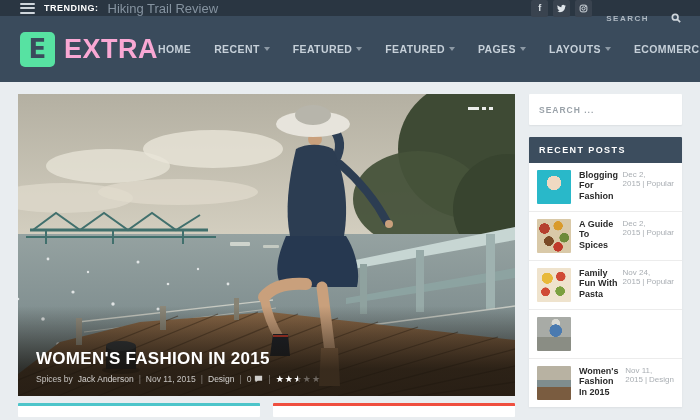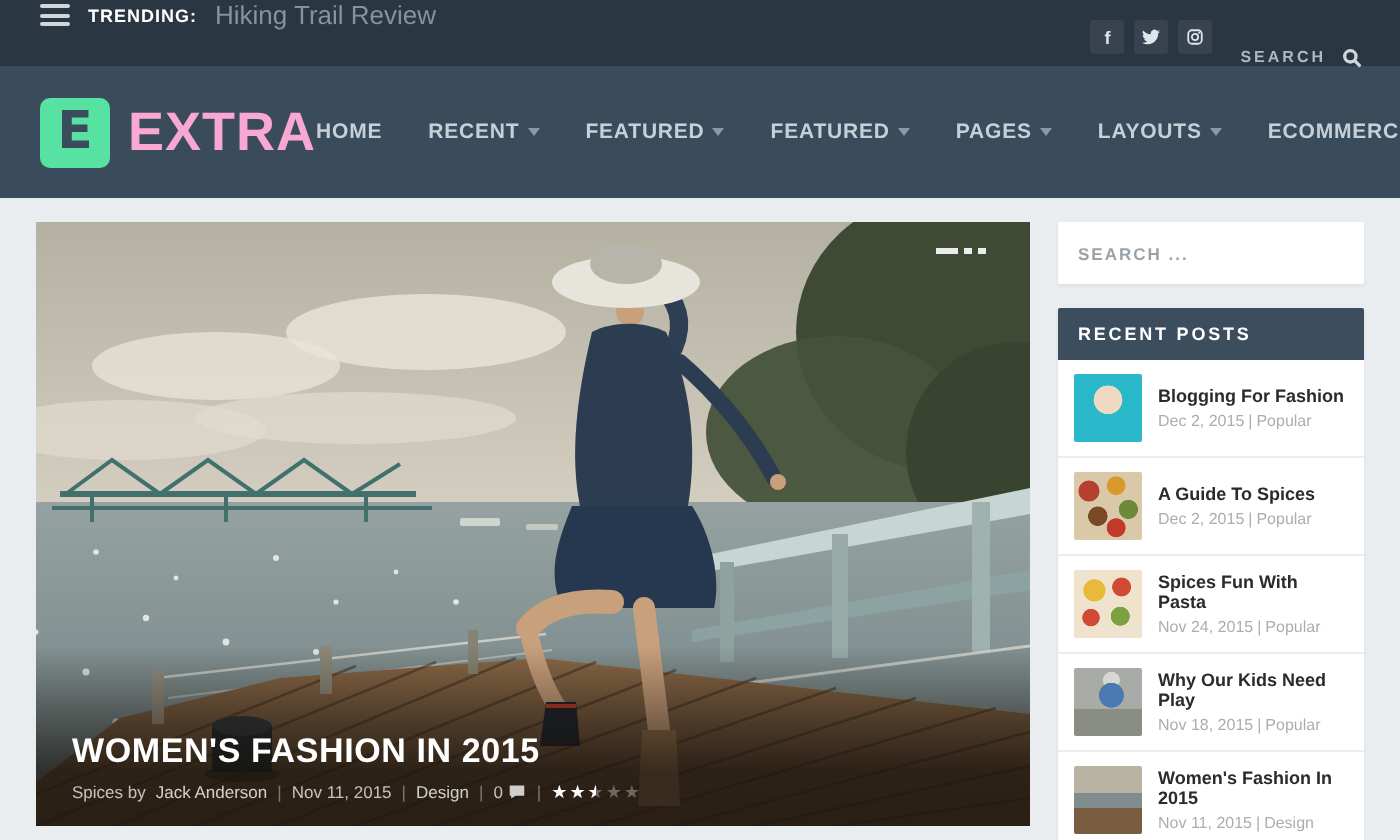--- a/index.html
+++ b/index.html
@@ -1,35 +1,35 @@
 <!DOCTYPE html>
 <html><head>
 <meta charset="utf-8">
 <style>
   * { margin:0; padding:0; box-sizing:border-box; }
   html,body { width:700px; height:420px; overflow:hidden; }
   body { font-family:"Liberation Sans", sans-serif; background:#e9edf0; }
 
   
-  .topbar { height:33px; background:#2a3642; display:flex; align-items:flex-start;
+  .topbar { height:16px; background:#2a3642; display:flex; align-items:center;
             justify-content:space-between; padding:0 10px 0 20px; }
   .topbar-left { display:flex; align-items:center; gap:9px; }
   .hamburger { width:15px; height:11px; display:flex; flex-direction:column;
                justify-content:space-between; cursor:pointer; }
   .hamburger i { display:block; height:2px; background:#cfd6dc; border-radius:1px; }
   .trending-label { color:#ffffff; font-size:9px; font-weight:bold; letter-spacing:.5px; }
   .trending-text { color:#8593a0; font-size:13px; text-decoration:none; }
   .topbar-right { display:flex; align-items:center; gap:5px; }
   .social-btn { width:17px; height:17px; background:#39playi4653; border-radius:2px; }
   .social-btn, .tb-box { background:#39434f; }
   .social-btn { width:17px; height:17px; border-radius:2px; display:flex;
                 align-items:center; justify-content:center; color:#dfe5ea;
                 font-size:9px; font-weight:bold; cursor:pointer; }
   .social-btn svg { width:9px; height:9px; fill:#dfe5ea; }
-  .tb-search { display:flex; align-items:center; gap:8px; padding:0 9px; height:17px;
+  .tb-search { display:flex; align-items:center; gap:22px; padding:0 9px; height:17px;
                border-radius:2px; cursor:text;margin-top:20px; }
   .tb-search span { color:#aeb8c1; font-size:8px; font-weight:bold; letter-spacing:1.5px; }
   .tb-search svg, .tb-cart svg { width:10px; height:10px; stroke:#cfd6dc; fill:none;
                stroke-width:2; }
   .tb-cart { display:flex; align-items:center; gap:6px; padding:0 10px; height:17px;
              border-radius:2px; background:#39434f; cursor:pointer; margin-left:4px; }
   .tb-cart span { color:#dfe5ea; font-size:8px; font-weight:bold; letter-spacing:.8px; }
 
   
   .header { height:66px; background:#3a4b5c; display:flex; align-items:center;
@@ -85,21 +85,21 @@
                border-radius:1px; box-shadow:0 1px 2px rgba(0,0,0,.06); }
   .sb-search::placeholder { color:#9aa2a9; }
   .widget { margin-top:12px; box-shadow:0 1px 2px rgba(0,0,0,.06); }
   .widget-title { background:#3c4d5e; color:#ffffff; font-size:9px; font-weight:bold;
                   letter-spacing:1.4px; padding:8px 10px; border-radius:1px 1px 0 0; }
   .rp-list { list-style:none; background:#ffffff; }
   .rp-item { display:flex; gap:8px; padding:7px 8px; border-bottom:1px solid #ececec;
              cursor:pointer; }
   .rp-item:last-child { border-bottom:none; }
   .thumb { width:34px; height:34px; flex:0 0 34px; border-radius:1px; }
-  .rp-text { display:flex; flex-direction:column; justify-content:center; gap:3px; }
+  .rp-text { display:flex; flex-direction:row; justify-content:center; gap:3px; }
   .rp-title { font-size:9px; font-weight:bold; color:#2b2b2b; text-decoration:none;
               line-height:1.15; }
   .rp-meta { font-size:8px; color:#a9aeb3; }
   .rp-meta .sep { margin:0 2px; }
 
   
   .thumb-0 { background:radial-gradient(circle at 50% 38%, #f0d9c2 0 26%, #29b8c9 27%);
              position:relative; }
   .thumb-1 { background:
       radial-gradient(circle at 22% 28%, #b5402f 0 14%, transparent 15%),
@@ -357,30 +357,26 @@
         <li class="rp-item">
           <span class="thumb thumb-1"></span>
           <div class="rp-text">
             <a href="#" class="rp-title">A Guide To Spices</a>
             <div class="rp-meta"><span>Dec 2, 2015</span><span class="sep">|</span><span>Popular</span></div>
           </div>
         </li>
         <li class="rp-item">
           <span class="thumb thumb-2"></span>
           <div class="rp-text">
-            <a href="#" class="rp-title">Spices Fun With Pasta</a>
+            <a href="#" class="rp-title">Family Fun With Pasta</a>
             <div class="rp-meta"><span>Nov 24, 2015</span><span class="sep">|</span><span>Popular</span></div>
           </div>
         </li>
         <li class="rp-item">
           <span class="thumb thumb-3"></span>
-          <div class="rp-text">
-            <a href="#" class="rp-title">Why Our Kids Need Play</a>
-            <div class="rp-meta"><span>Nov 18, 2015</span><span class="sep">|</span><span>Popular</span></div>
-          </div>
         </li>
         <li class="rp-item">
           <span class="thumb thumb-4"></span>
           <div class="rp-text">
             <a href="#" class="rp-title">Women's Fashion In 2015</a>
             <div class="rp-meta"><span>Nov 11, 2015</span><span class="sep">|</span><span>Design</span></div>
           </div>
         </li>
       </ul>
     </div>

